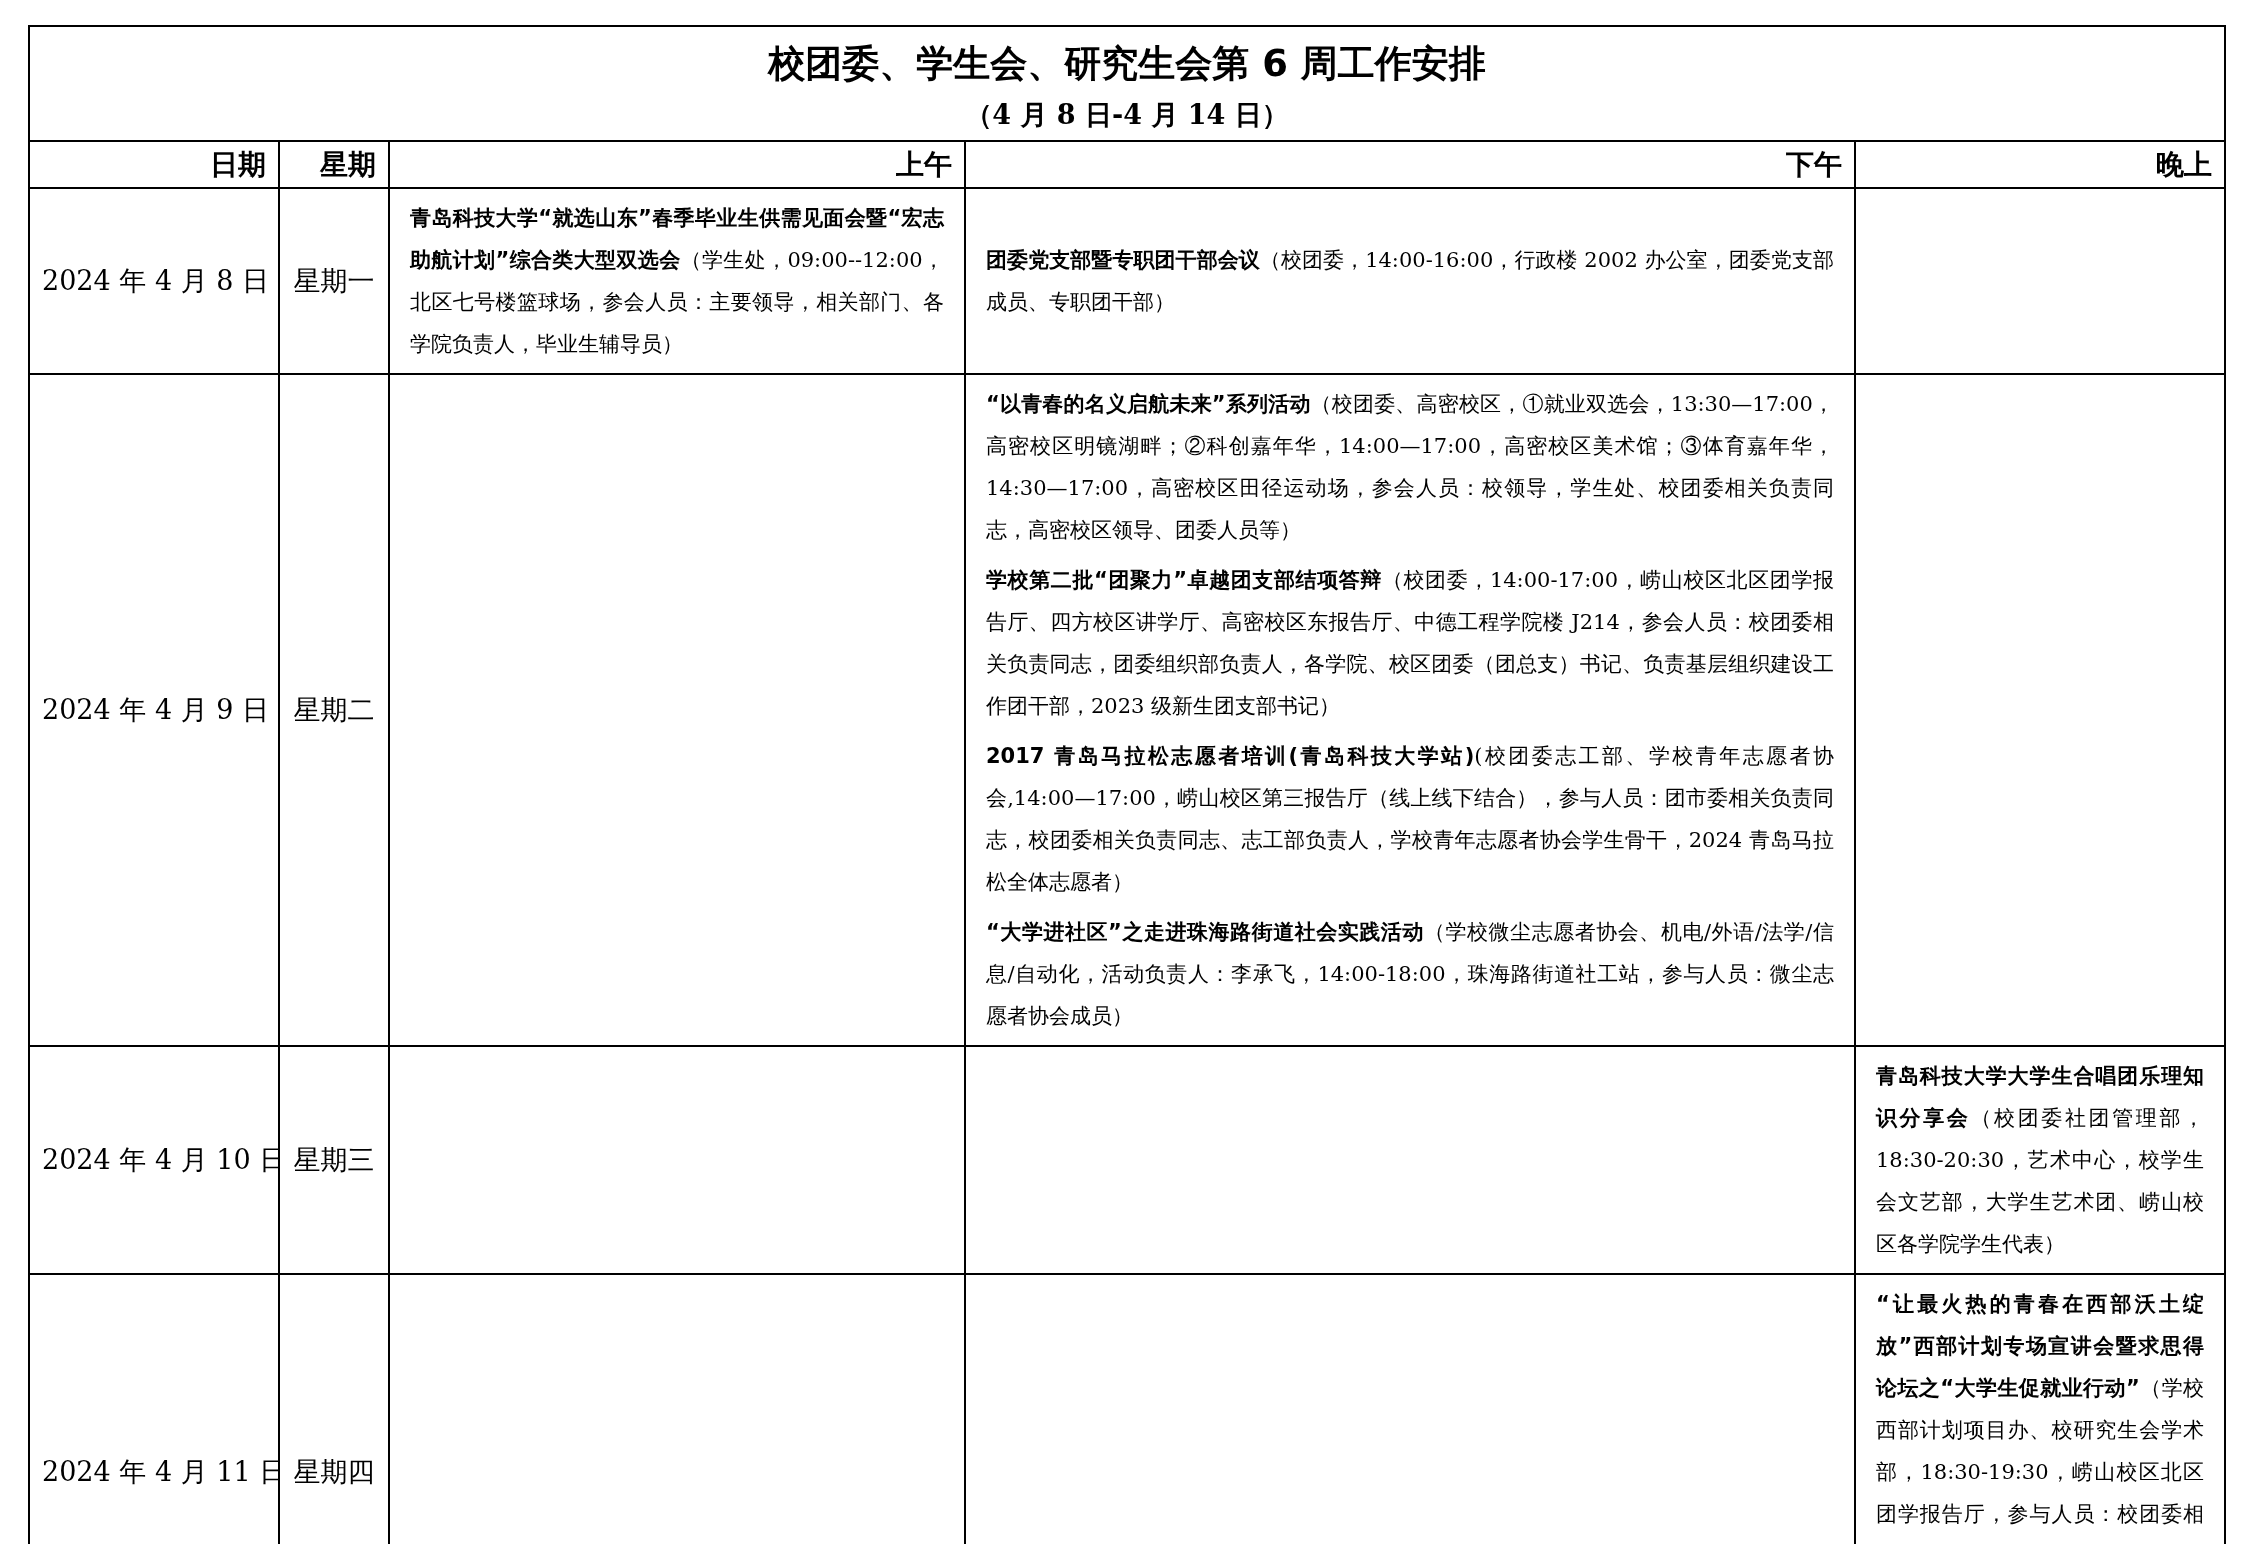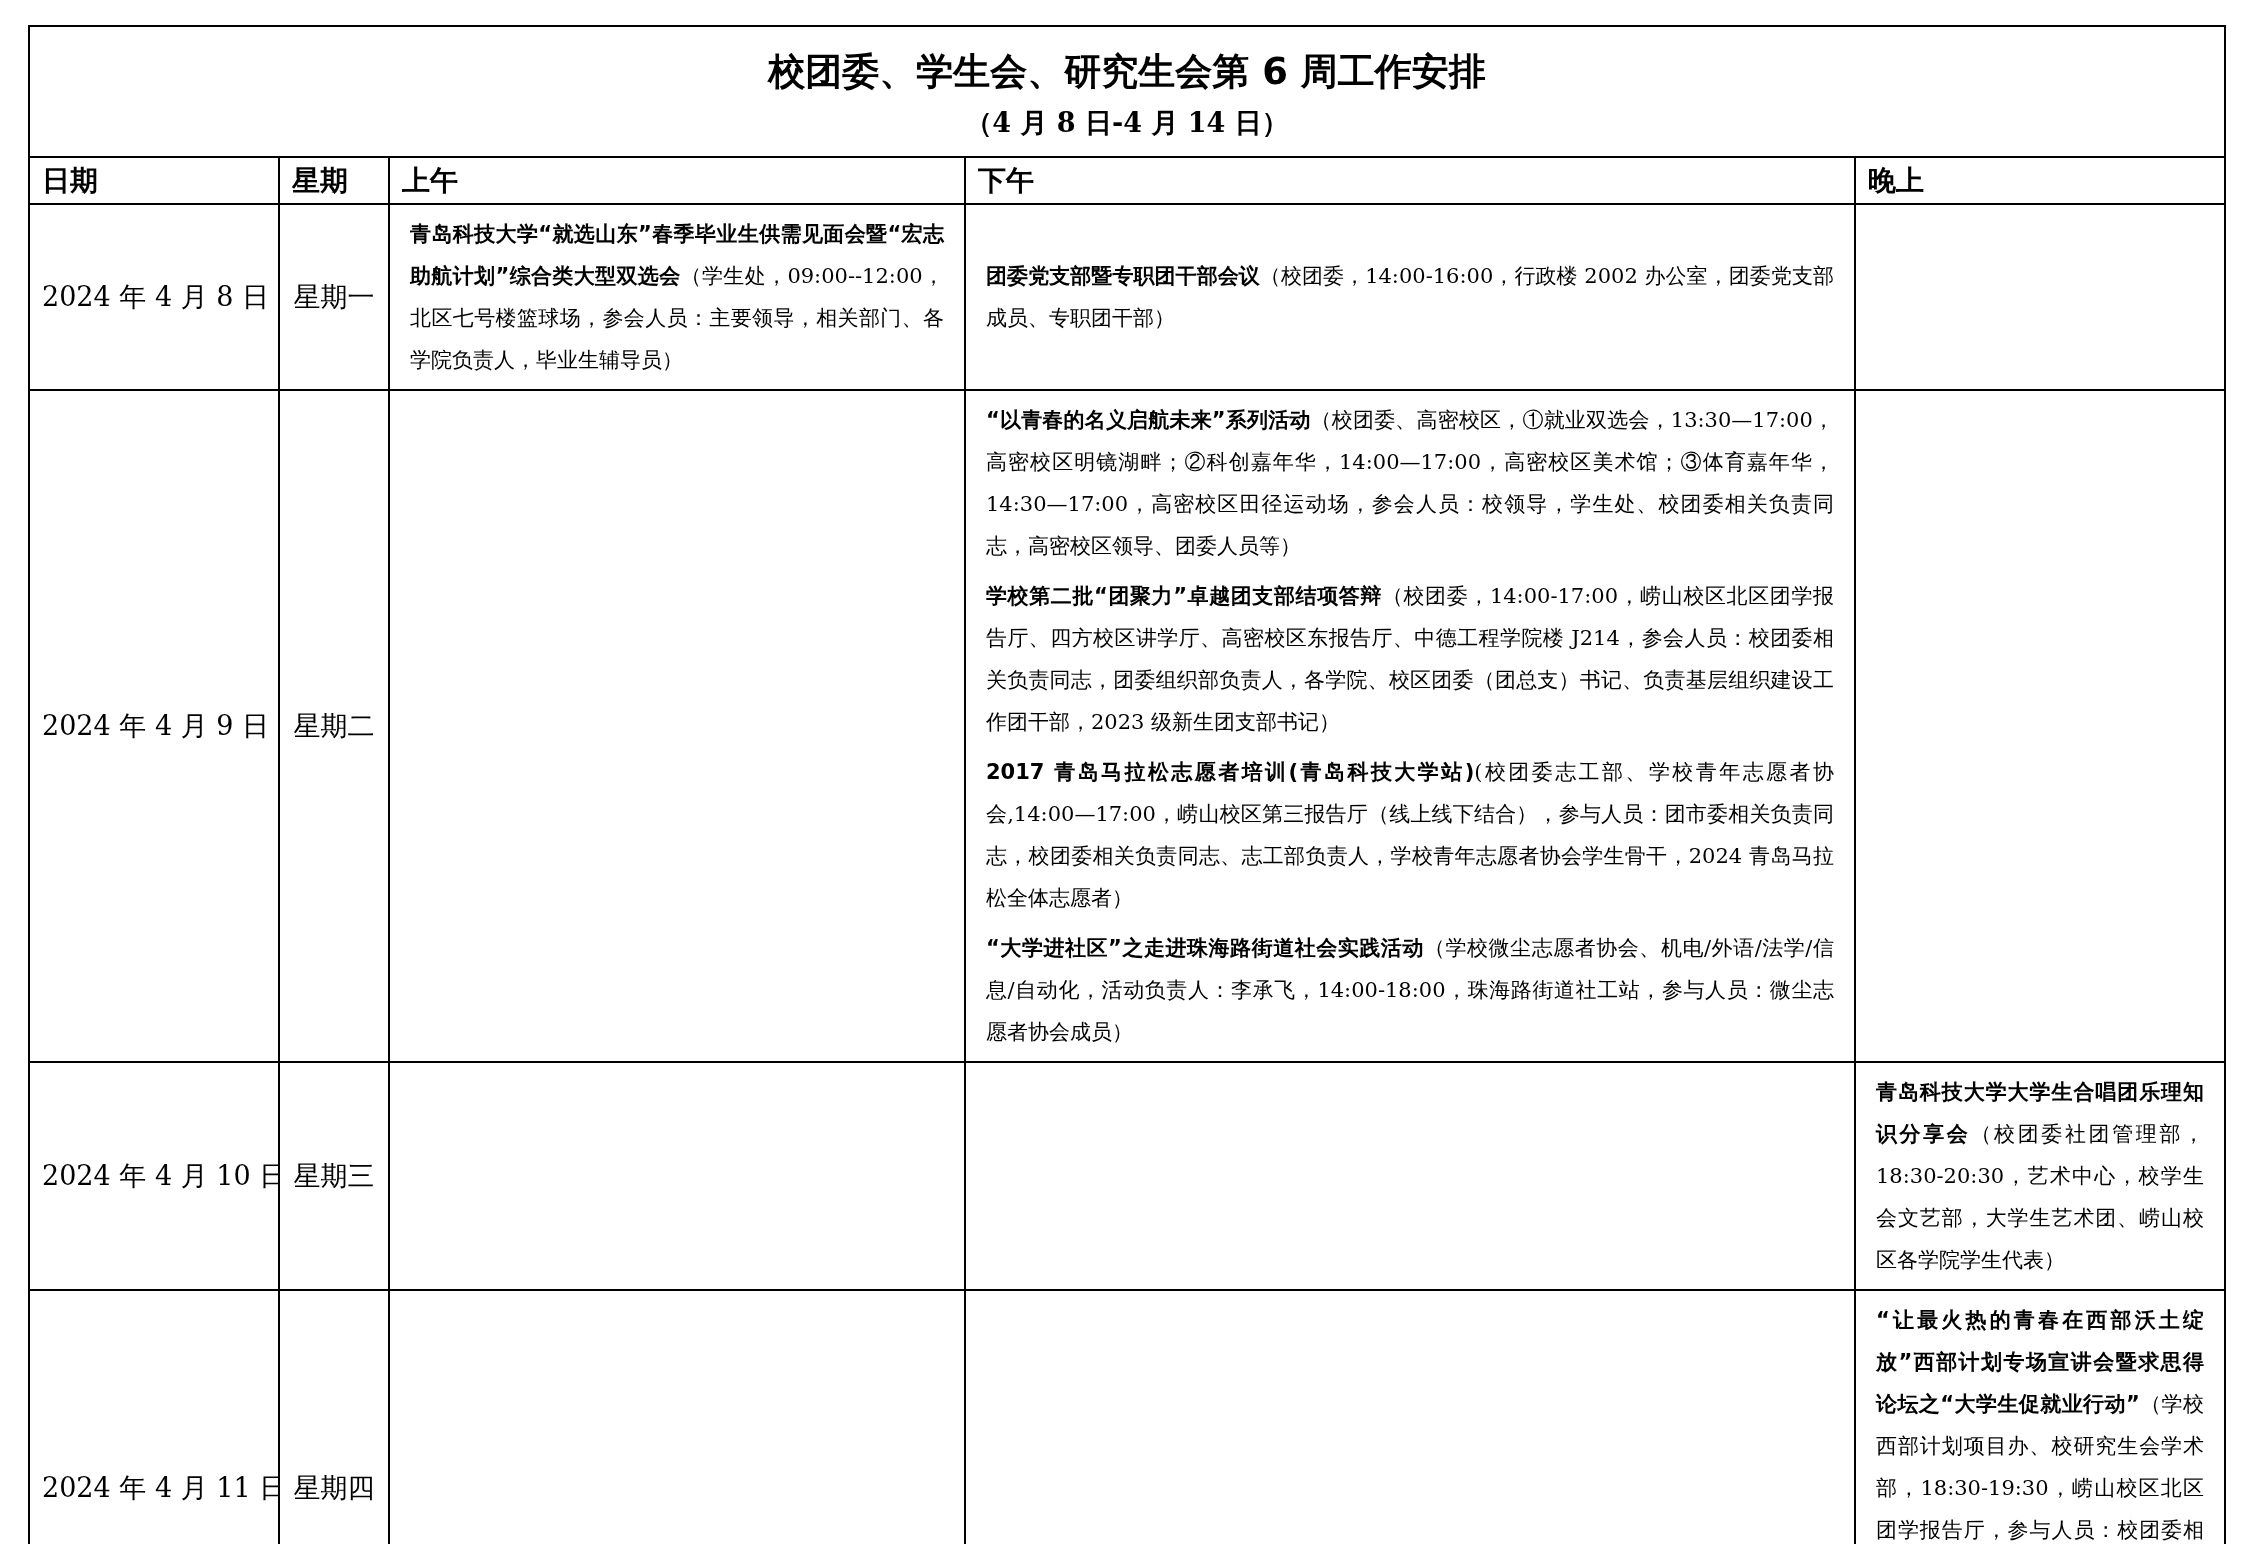--- a/index.html
+++ b/index.html
@@ -20,38 +20,38 @@
   td {
     border: 2px solid #000;
     padding: 0 12px;
     vertical-align: middle;
     overflow: hidden;
   }
   
   tr.title-row td {
     height: 113px;
     text-align: center;
-    padding: 8px;
+    padding: 0;
   }
   .main-title {
     font-family: "DejaVu Sans", "Liberation Sans", sans-serif;
     font-weight: bold;
     font-size: 37px;
     line-height: 62px;
   }
   .sub-title {
     font-family: "DejaVu Serif", "Liberation Serif", serif;
     font-weight: bold;
     font-size: 27px;
     line-height: 40px;
   }
   
   tr.head-row td {
     height: 45px;
-    text-align: left;
+    text-align: right;
     font-family: "DejaVu Sans", "Liberation Sans", sans-serif;
     font-weight: bold;
     font-size: 28px;
   }
   
   td.date-cell, td.weekday-cell {
     text-align: center;
     font-size: 27px;
     font-family: "DejaVu Serif", "Liberation Serif", serif;
     white-space: nowrap;

